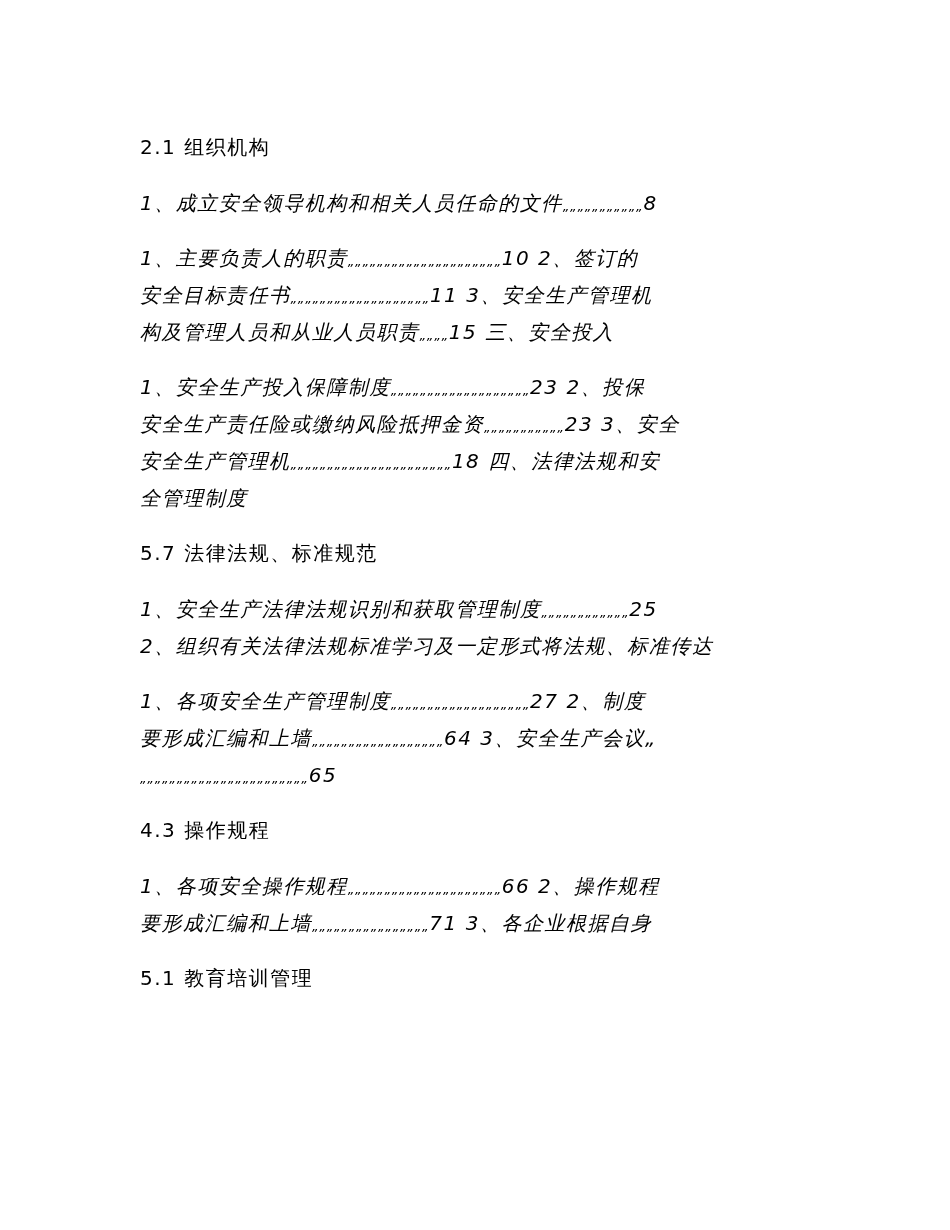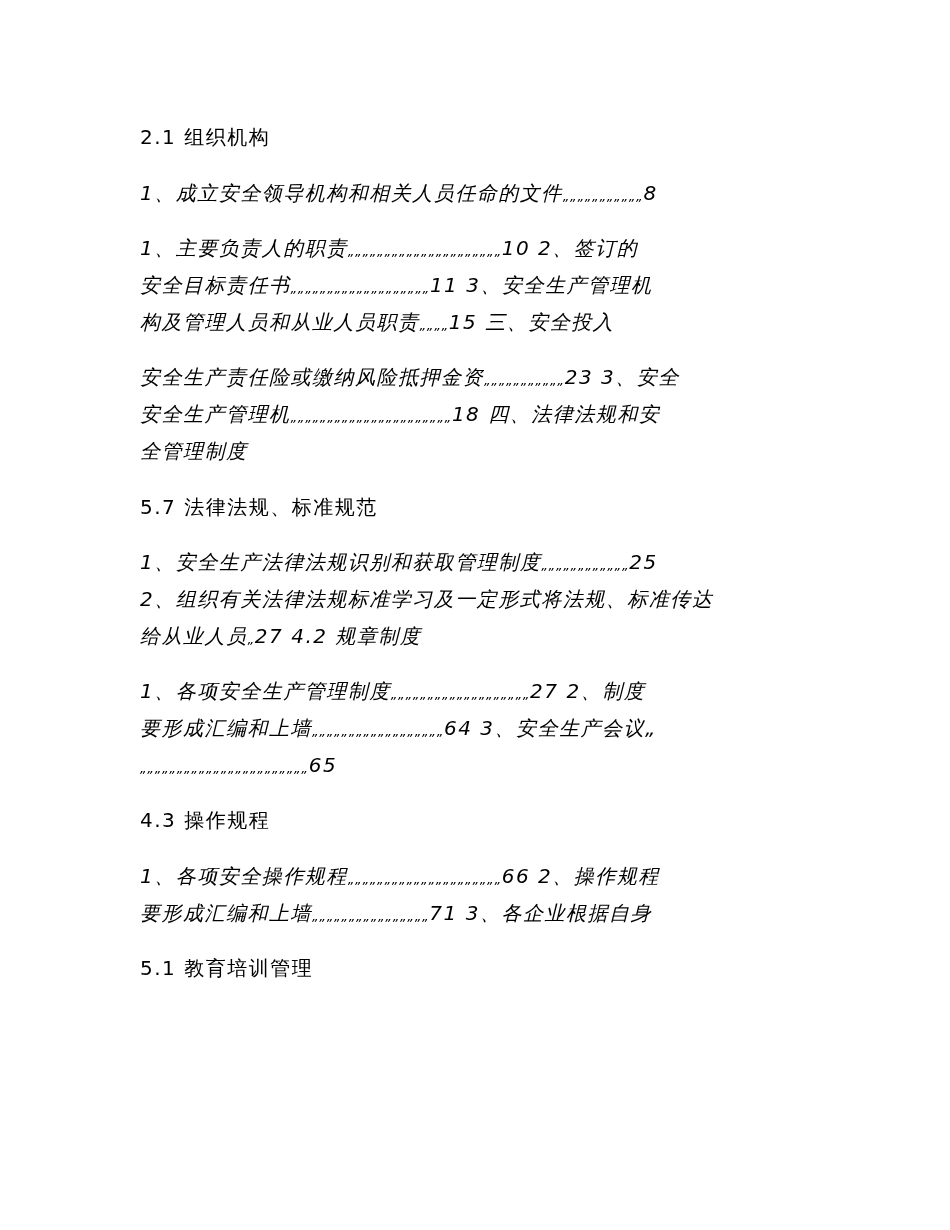--- a/index.html
+++ b/index.html
@@ -19,21 +19,21 @@
       position: absolute;
       left: 0;
       top: 0;
       width: 950px;
       height: 1230px;
       background: #ffffff;
     }
     .content {
       position: absolute;
       left: 140px;
-      top: 119px;
+      top: 129px;
       width: 680px;
     }
     .heading {
       font-size: 20px;
       line-height: 36.7px;
       height: 36.7px;
       letter-spacing: 1.5px;
       white-space: nowrap;
       margin-bottom: 19px;
     }
@@ -66,31 +66,31 @@
       <div class="line"><span>1、成立安全领导机构和相关人员任命的文件</span><span class="dots">„„„„„„„„„„„</span><span>8</span></div>
     </div>
 
     <div class="para">
       <div class="line"><span>1、主要负责人的职责</span><span class="dots">„„„„„„„„„„„„„„„„„„„„„</span><span>10 2、签订的</span></div>
       <div class="line"><span>安全目标责任书</span><span class="dots">„„„„„„„„„„„„„„„„„„„</span><span>11 3、安全生产管理机</span></div>
       <div class="line"><span>构及管理人员和从业人员职责</span><span class="dots">„„„„</span><span>15 三、安全投入</span></div>
     </div>
 
     <div class="para">
+      <div class="line"><span>1、安全生产投入保障制度</span><span class="dots">„„„„„„„„„„„„„„„„„„„</span><span>23 2、投保</span></div>
       <div class="line"><span>安全生产责任险或缴纳风险抵押金资</span><span class="dots">„„„„„„„„„„„</span><span>23 3、安全</span></div>
       <div class="line"><span>安全生产管理机</span><span class="dots">„„„„„„„„„„„„„„„„„„„„„„</span><span>18 四、法律法规和安</span></div>
       <div class="line"><span>全管理制度</span><span class="dots"></span><span></span></div>
     </div>
 
     <div class="heading">5.7 法律法规、标准规范</div>
 
     <div class="para">
       <div class="line"><span>1、安全生产法律法规识别和获取管理制度</span><span class="dots">„„„„„„„„„„„„</span><span>25</span></div>
       <div class="line"><span>2、组织有关法律法规标准学习及一定形式将法规、标准传达</span><span class="dots"></span><span></span></div>
-      <div class="line"><span>给从业人员</span><span class="dots">„</span><span>27 4.2 规章制度</span></div>
     </div>
 
     <div class="para">
       <div class="line"><span>1、各项安全生产管理制度</span><span class="dots">„„„„„„„„„„„„„„„„„„„</span><span>27 2、制度</span></div>
       <div class="line"><span>要形成汇编和上墙</span><span class="dots">„„„„„„„„„„„„„„„„„„</span><span>64 3、安全生产会议„</span></div>
       <div class="line"><span></span><span class="dots">„„„„„„„„„„„„„„„„„„„„„„„</span><span>65</span></div>
     </div>
 
     <div class="heading">4.3 操作规程</div>
 

